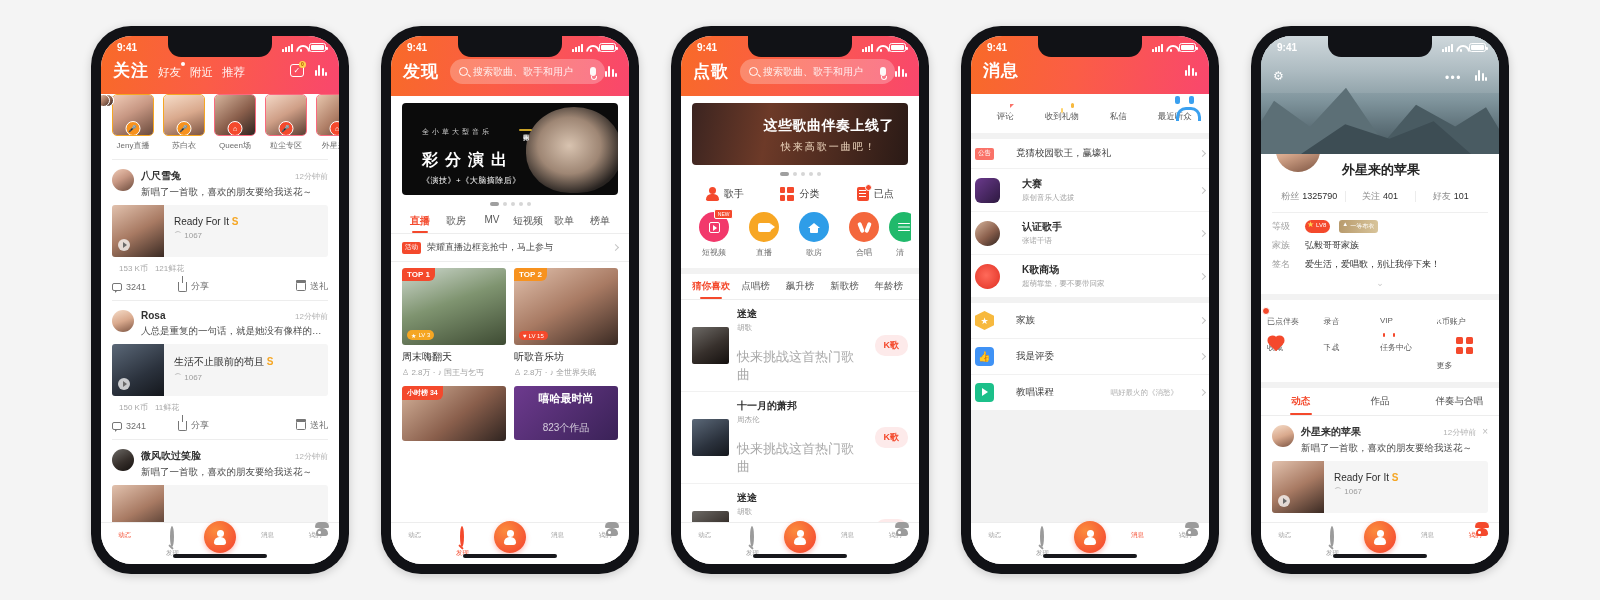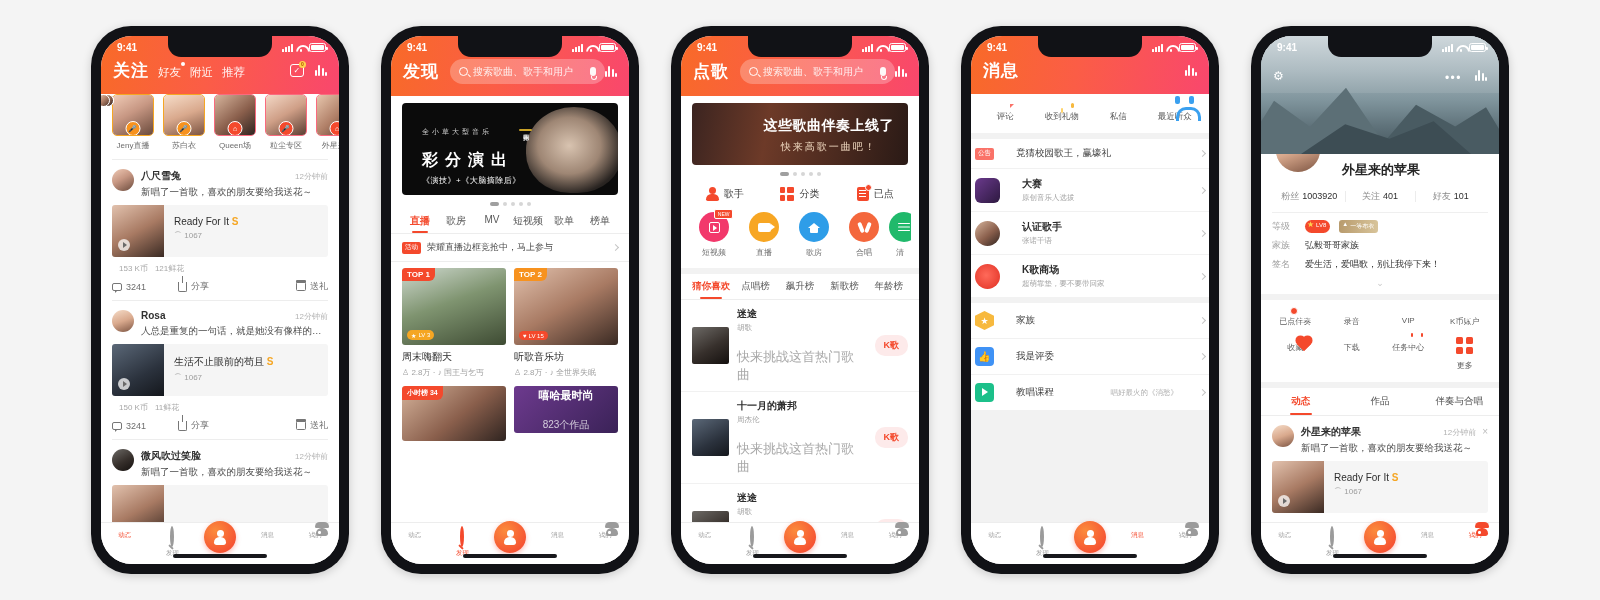--- a/index.html
+++ b/index.html
@@ -337,21 +337,21 @@
   .pr .k { font-size:9px; color:#a0a0a0; flex:0 0 24px; }
   .pr .v { font-size:9px; color:#333; }
   .lvl-badge { font-size:6px; color:#fff; padding:1.5px 4px 1.5px 11px; border-radius:7px;
                position:relative; background:#f4492c; }
   .lvl-badge:before{content:'★';position:absolute;left:2px;top:0px;font-size:8px;color:#ffd24d;}
   .ttl-badge { font-size:6px; color:#fff; padding:1.5px 4px 1.5px 11px; border-radius:3px;
                position:relative; background:linear-gradient(90deg,#b89b6d,#d8c49a); }
   .ttl-badge:before{content:'▲';position:absolute;left:3px;top:1px;font-size:6px;color:#fff;}
   .expand { text-align:center; color:#c9c9c9; font-size:9px; padding:1px 0 6px; }
   .grid4 { display:grid; grid-template-columns:repeat(4,1fr); row-gap:9px; padding:10px 6px 11px; }
-  .g4 { text-align:center; }
+  .g4 { }
   .g4 .gl { font-size:8px; color:#5e5e5e; margin-top:6px; display:block; }
   .sqred { width:18px;height:18px;background:#f4492c;border-radius:2px;position:relative;margin:0 auto;}
   .sqred:before{content:'';position:absolute;left:3px;top:5px;width:9px;height:1.4px;background:#fff;box-shadow:0 4px 0 #fff;}
   .sqred .ck{position:absolute;right:-3px;top:-3px;width:8px;height:8px;border-radius:50%;background:#f4492c;border:1.2px solid #fff;}
   .recic{width:18px;height:18px;background:#f4492c;border-radius:3px;position:relative;margin:0 auto;}
   .recic:before{content:'';position:absolute;left:7px;top:3px;width:4px;height:7px;border-radius:2px;background:#fff;}
   .recic:after{content:'';position:absolute;left:5.5px;bottom:3px;width:7px;height:4px;border:1.3px solid #fff;border-top:none;border-radius:0 0 4px 4px;}
   .vipic{width:20px;height:15px;margin:2px auto 0;background:#f4492c;position:relative;
          clip-path:polygon(50% 100%,0 30%,16% 0,84% 0,100% 30%);}
   .kac{width:18px;height:18px;background:#f4492c;border-radius:2px;position:relative;margin:0 auto;}
@@ -685,21 +685,21 @@
             <div class="gtitle">听歌音乐坊</div>
             <div class="gmeta">♙ <span>2.8万</span> · ♪ <span>全世界失眠</span></div>
           </div>
           <div class="gcard">
             <div class="gimg" style="height:55px">
                 <div class="ph c"></div>
               <span class="rank-tag hour">小时榜 34</span>
             </div>
           </div>
           <div class="gcard">
-            <div class="gimg purple-card" style="height:47px">
+            <div class="gimg purple-card" style="height:54px">
               <div class="pt">嘻哈最时尚</div>
               <div class="ps">823个作品</div>
             </div>
           </div>
         </div>
       </div>
       <div class="tabbar">
         <div class="tb"><span class="ic-feed"></span><span class="lbl">动态</span></div>
         <div class="tb active"><span class="ic-find"></span><span class="lbl">发现</span></div>
         <div class="tb-center">
@@ -1020,21 +1020,21 @@
             <i></i>
           </span>
       </div>
       <div class="body">
         <div class="prof-head">
           <div class="prof-av">
               <div class="ph b"></div>
             </div>
           <div class="prof-name">外星来的苹果</div>
           <div class="prof-stats">
-            <div class="ps-cell"><span>粉丝</span><b>1003920</b></div>
+            <div class="ps-cell"><span>粉丝</span><b>1325790</b></div>
             <div class="ps-cell"><span>关注</span><b>401</b></div>
             <div class="ps-cell"><span>好友</span><b>101</b></div>
           </div>
         </div>
         <div class="prof-rows">
           <div class="pr">
             <span class="k">等级</span>
             <span class="lvl-badge">LV8</span>
             <span class="ttl-badge">一等布衣</span>
           </div>

